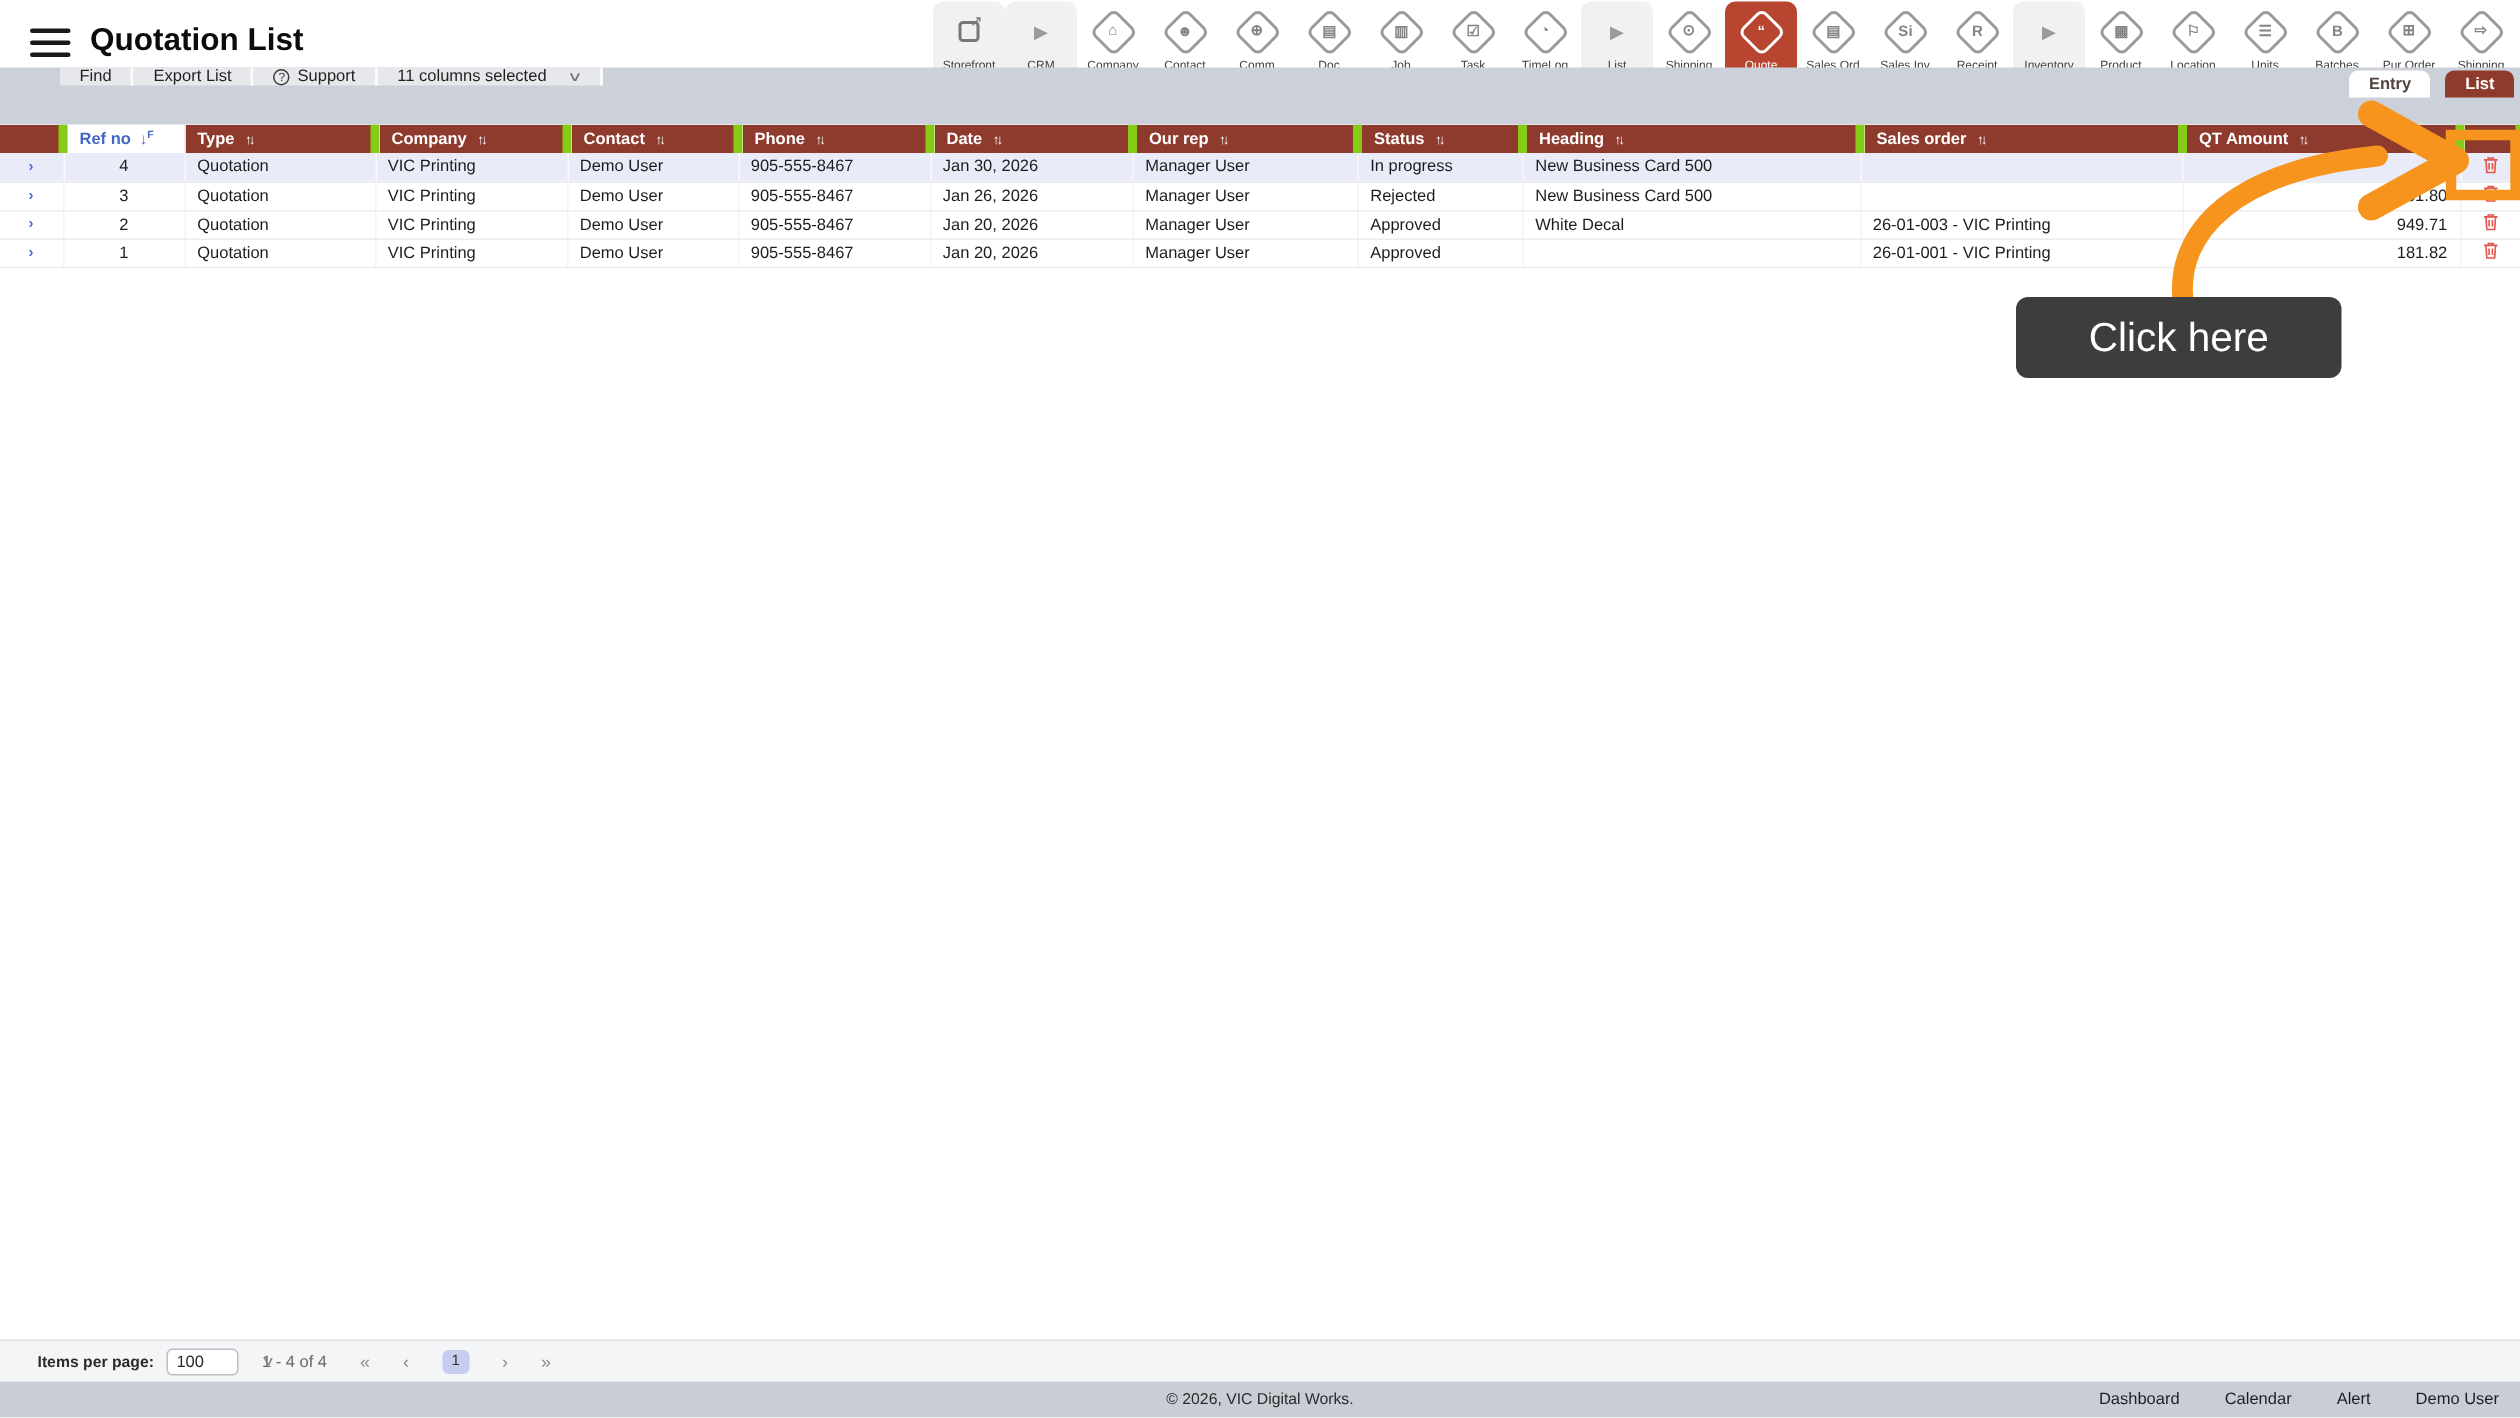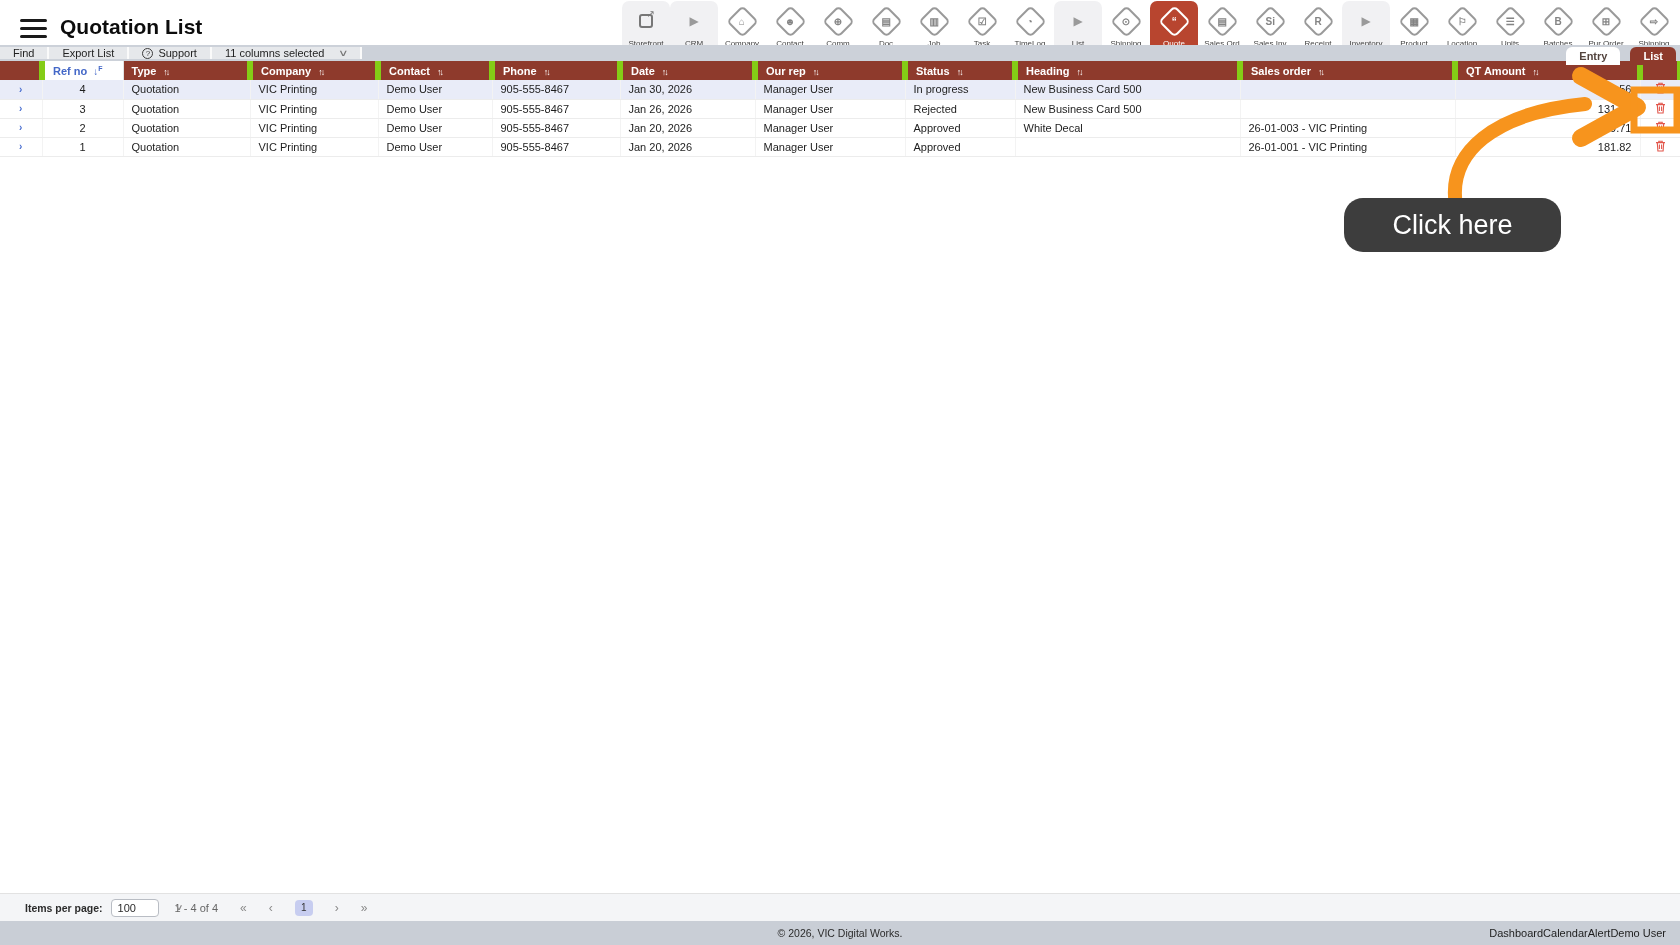--- a/index.html
+++ b/index.html
@@ -22,21 +22,21 @@
   .diamond span { transform:rotate(-45deg); font-size:10px; font-weight:bold; color:#848484; line-height:1; white-space:nowrap; }
   .nav-item.active .diamond { border-color:#fff; background:transparent; }
   .nav-item.active .diamond span { color:#fff; }
   .plain-glyph { font-size:12px; color:#9a9a9a; }
   .extlink { width:14px; height:14px; border:2px solid #777; border-radius:3px; position:relative; }
   .extlink::after { content:"↗"; position:absolute; right:-4px; top:-8px; font-size:10px; color:#777; background:transparent; }
   .nav-label { font-size:8px; color:#3f3f3f; margin-top:-2px; white-space:nowrap; }
   .nav-item.active .nav-label { color:#fff; }
 
   
-  .toolbar { height:16px; background:#ccd1d9; display:flex; align-items:center; position:relative; flex:0 0 auto; }
+  .toolbar { height:38px; background:#ccd1d9; display:flex; align-items:flex-start; position:relative; flex:0 0 auto;padding-left:40px; }
   .tb-btn { background:#e6e8eb; padding:0 13px; font-size:11px; color:#1f1f1f; display:flex; align-items:center; border-right:2px solid #fafafa; cursor:pointer; white-space:nowrap; }
   .tb-btn .qmark { width:11px; height:11px; border:1.2px solid #3c3c3c; border-radius:50%; display:inline-flex; align-items:center; justify-content:center; font-size:8px; margin-right:5px; color:#3c3c3c; }
   .tb-btn .chev { margin-left:16px; color:#777; font-size:9px; transform:scaleX(1.6); }
   .tabs { position:absolute; right:4px; top:2px; display:flex; height:18px; }
   .tab { padding:0 13px; font-size:11px; font-weight:bold; border-radius:6px 6px 0 0; display:flex; align-items:center; cursor:pointer; }
   .tab-entry { background:#fff; color:#53443e; margin-right:10px; }
   .tab-list { background:#8e3a2c; color:#fff; }
 
   
   table { border-collapse:collapse; table-layout:fixed; width:1680px; flex:0 0 auto; }
@@ -60,26 +60,26 @@
   .ipp-select { margin-left:8px; width:48px; height:18px; background:#fff; border:1px solid #b9bdc4; border-radius:4px; display:flex; align-items:center; padding:0 6px; justify-content:space-between; cursor:pointer;gap:40px; }
   .ipp-select .chev { color:#888; font-size:8px; transform:scaleX(1.6); }
   .range { margin-left:16px; color:#666; }
   .pgnav { display:flex; align-items:center; margin-left:22px; gap:22px; color:#8a8a8a; font-size:12px; }
   .pgbtn { cursor:pointer; }
   .page-num { background:#c7cdf0; border-radius:4px; min-width:18px; height:16px; line-height:16px; text-align:center; font-size:10px; color:#333; cursor:pointer; }
 
   
   .footer { height:24px; background:#c9ced6; position:relative; display:flex; align-items:center; flex:0 0 auto; }
   .footer-center { position:absolute; left:0; right:0; text-align:center; font-size:10.5px; color:#2b2b2b; }
-  .footer-links { position:absolute; right:14px; display:flex; font-size:11px; color:#1e1e1e; }
+  .footer-links { position:absolute; right:14px; display:flex; gap:30px; font-size:11px; color:#1e1e1e; }
   .footer-links span { cursor:pointer; }
 
   
   .overlay-svg { position:absolute; left:0; top:0; width:1680px; height:945px; pointer-events:none; z-index:50; }
-  .click-tooltip { position:absolute; left:1344px; top:198px; width:217px; height:54px; background:#3d3d3d; border-radius:19px; color:#fff; font-size:27px; display:flex; align-items:center; justify-content:center; z-index:51; }
+  .click-tooltip { position:absolute; left:1344px; top:198px; width:217px; height:54px; background:#3d3d3d; border-radius:8px; color:#fff; font-size:27px; display:flex; align-items:center; justify-content:center; z-index:51; }
 </style>
 </head>
 <body>
 
 <div class="topbar">
   <div class="hamburger">
       <i></i>
       <i></i>
       <i></i>
     </div>

